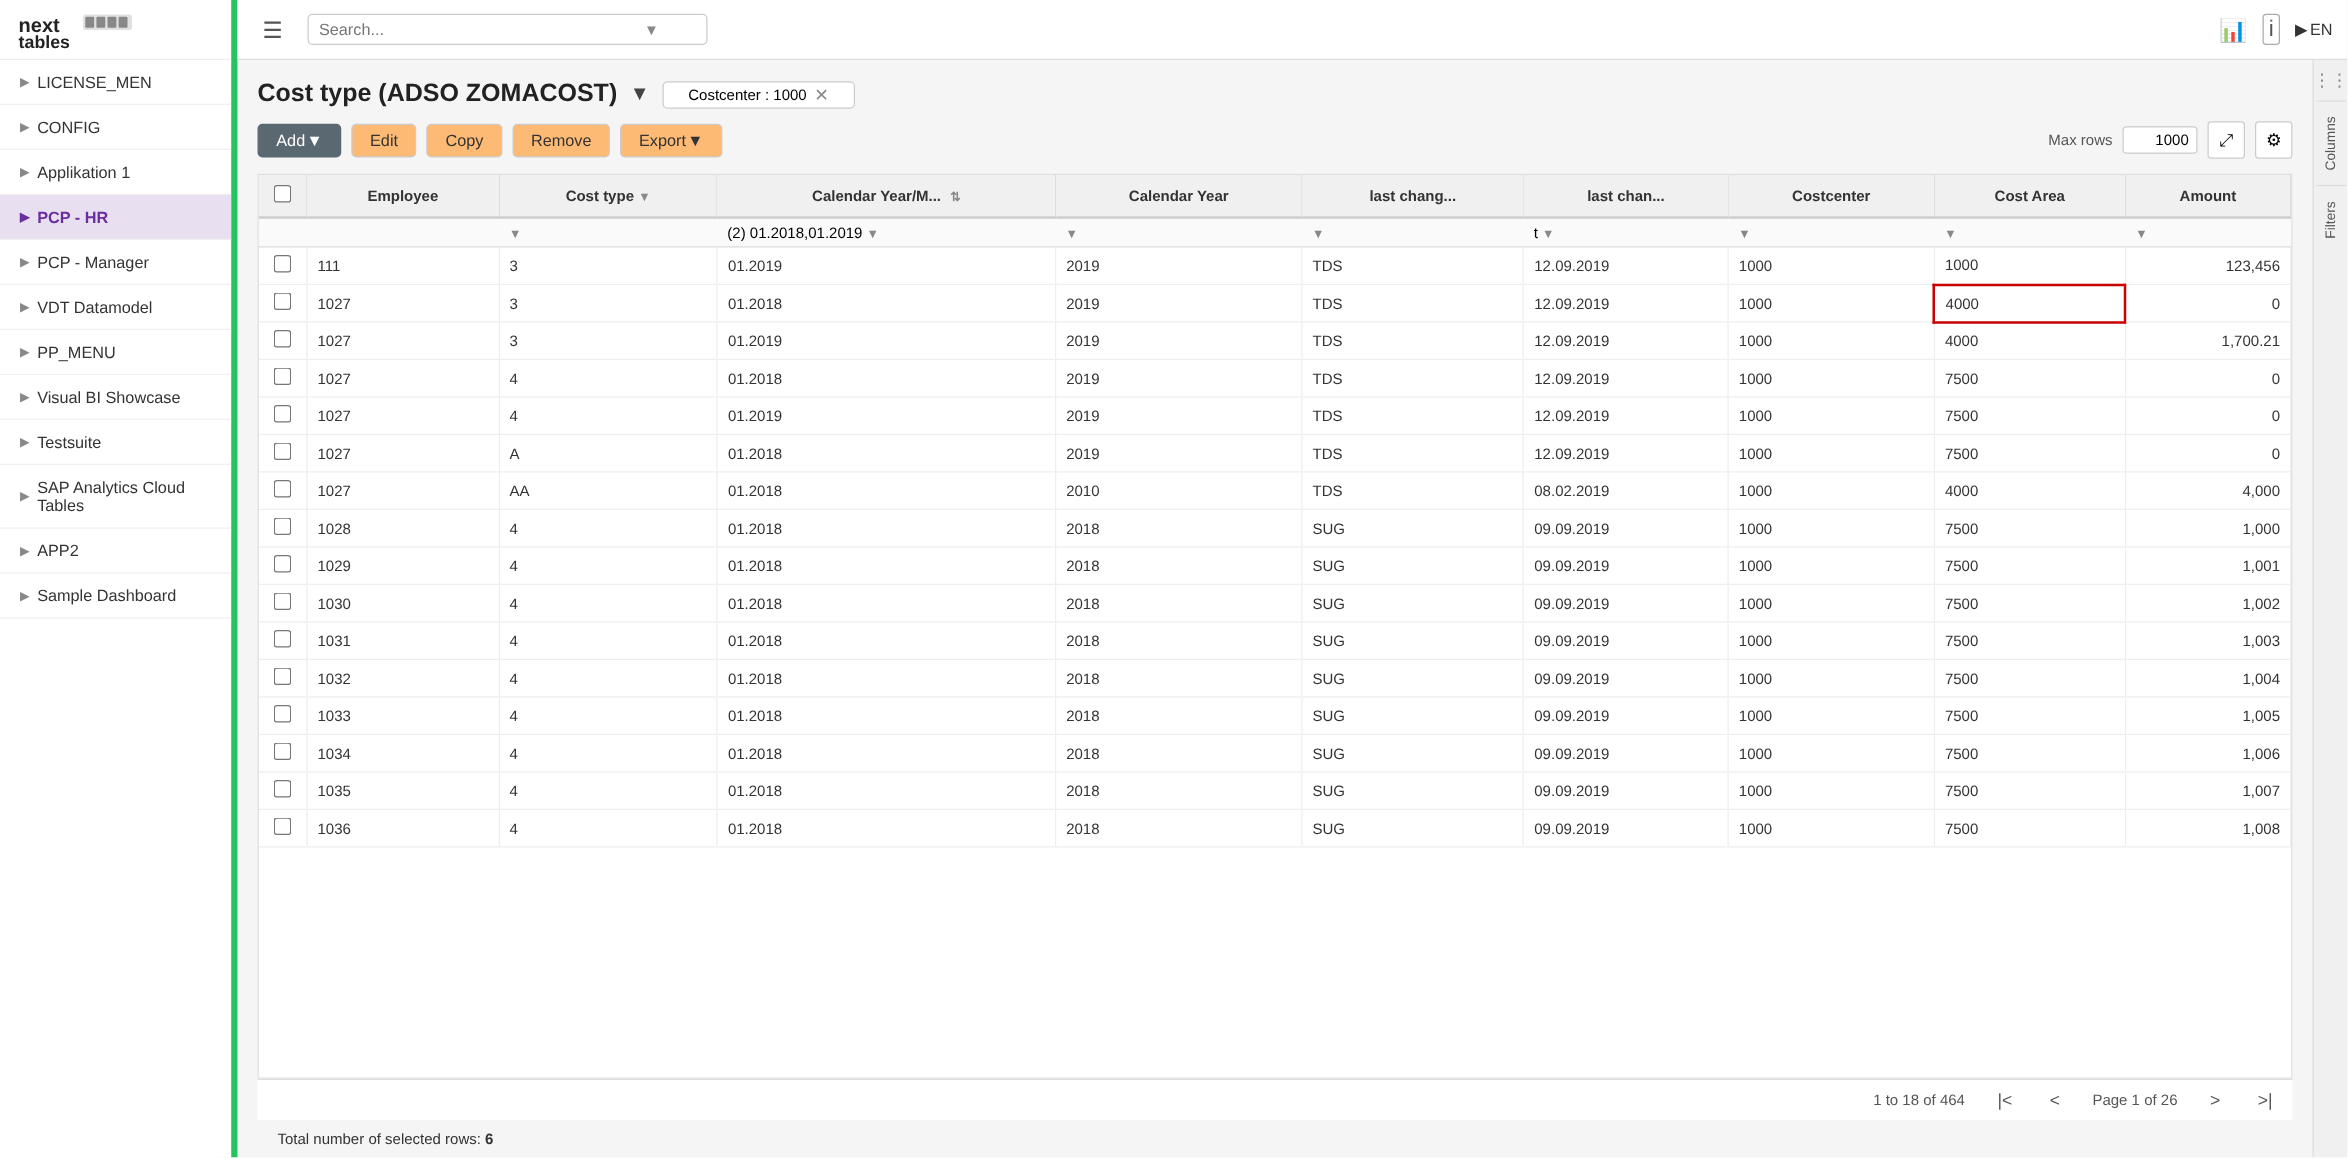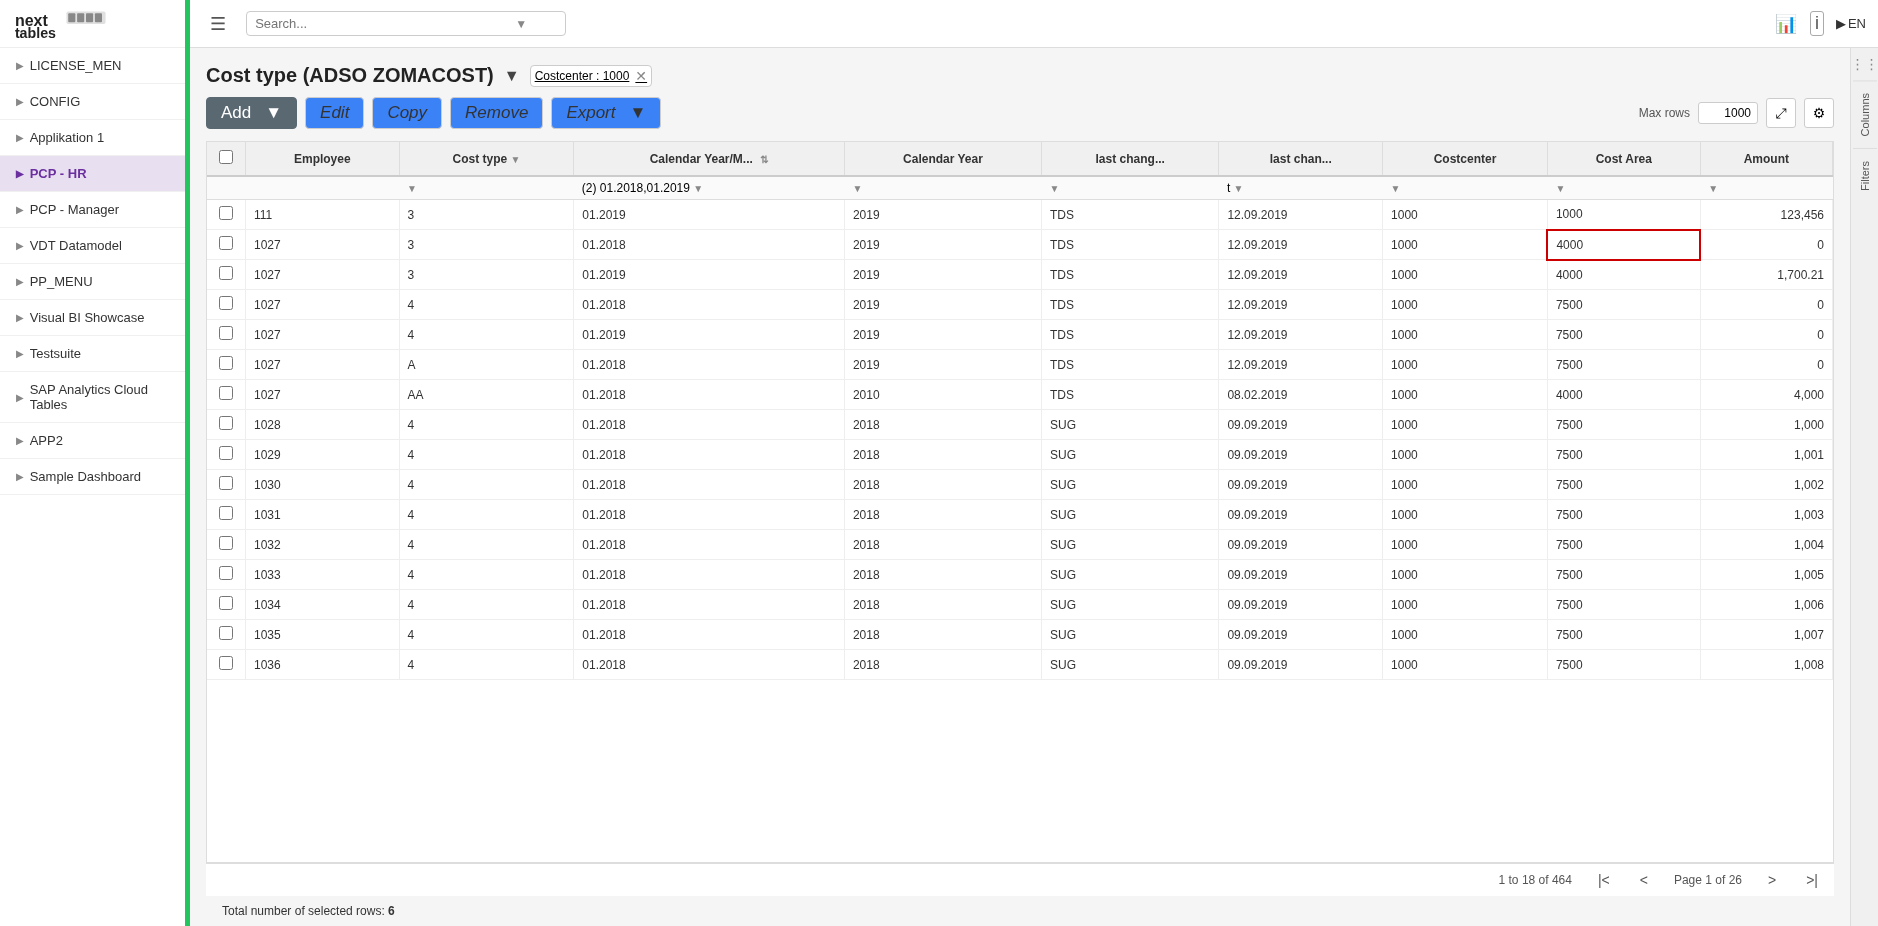--- a/index.html
+++ b/index.html
@@ -29,28 +29,28 @@
     .topbar-lang { font-size: 13px; color: #333; cursor: pointer; display: flex; align-items: center; gap: 2px; }
 
     
     .content { flex: 1; display: flex; overflow: hidden; }
     .page-content { flex: 1; padding: 16px 16px 0 16px; display: flex; flex-direction: column; overflow: hidden; }
 
     
     .page-header { display: flex; align-items: center; gap: 10px; margin-bottom: 10px; }
     .page-title { font-size: 20px; font-weight: bold; color: #222; }
     .page-title-filter { font-size: 16px; color: #444; cursor: pointer; }
-    .filter-chip { background: #fff; border: 1px solid #ccc; border-radius: 4px; padding: 2px 4px; font-size: 12px; display: flex; align-items: center; gap: 6px; text-decoration: underline; }
+    .filter-chip { background: #fff; border: 1px solid #ccc; border-radius: 4px; padding: 2px 20px; font-size: 12px; display: flex; align-items: center; gap: 6px; }
     .filter-chip .remove { cursor: pointer; color: #888; font-size: 14px; }
 
     
     .toolbar { display: flex; align-items: center; gap: 8px; margin-bottom: 12px; }
-    .btn { padding: 5px 14px; border-radius: 4px; font-size: 17px; cursor: pointer; border: 1px solid #ccc; background: #fff; color: #333; display: flex; align-items: center; gap: 14px; }
+    .btn { padding: 5px 14px; border-radius: 4px; font-size: 13px; cursor: pointer; border: 1px solid #ccc; background: #fff; color: #333; display: flex; align-items: center; gap: 1px; }
     .btn.btn-primary { background: #5a6872; color: #fff; border-color: #5a6872; }
-    .btn.btn-default { background: #3b82f6; font-style: italic; }
+    .btn.btn-default { background: #fdba74; }
     .toolbar-right { margin-left: auto; display: flex; align-items: center; gap: 8px; justify-content: space-between; }
     .max-rows-label { font-size: 12px; color: #555; }
     .max-rows-input { width: 60px; border: 1px solid #ccc; border-radius: 3px; padding: 3px 6px; font-size: 12px; text-align: right; }
     .icon-btn { width: 30px; height: 30px; border: 1px solid #ccc; border-radius: 3px; background: #fff; cursor: pointer; display: flex; align-items: center; justify-content: center; font-size: 14px; }
 
     
     .table-wrapper { flex: 1; overflow: auto; background: #fff; border: 1px solid #ddd; }
     table { width: 100%; border-collapse: collapse; font-size: 12px; }
     thead th { background: #f0f0f0; border-bottom: 2px solid #ccc; border-right: 1px solid #ddd; padding: 8px 12px; font-weight: bold; color: #333; white-space: nowrap; position: sticky; top: 0; z-index: 2; }
     thead th:first-child { width: 36px; }

